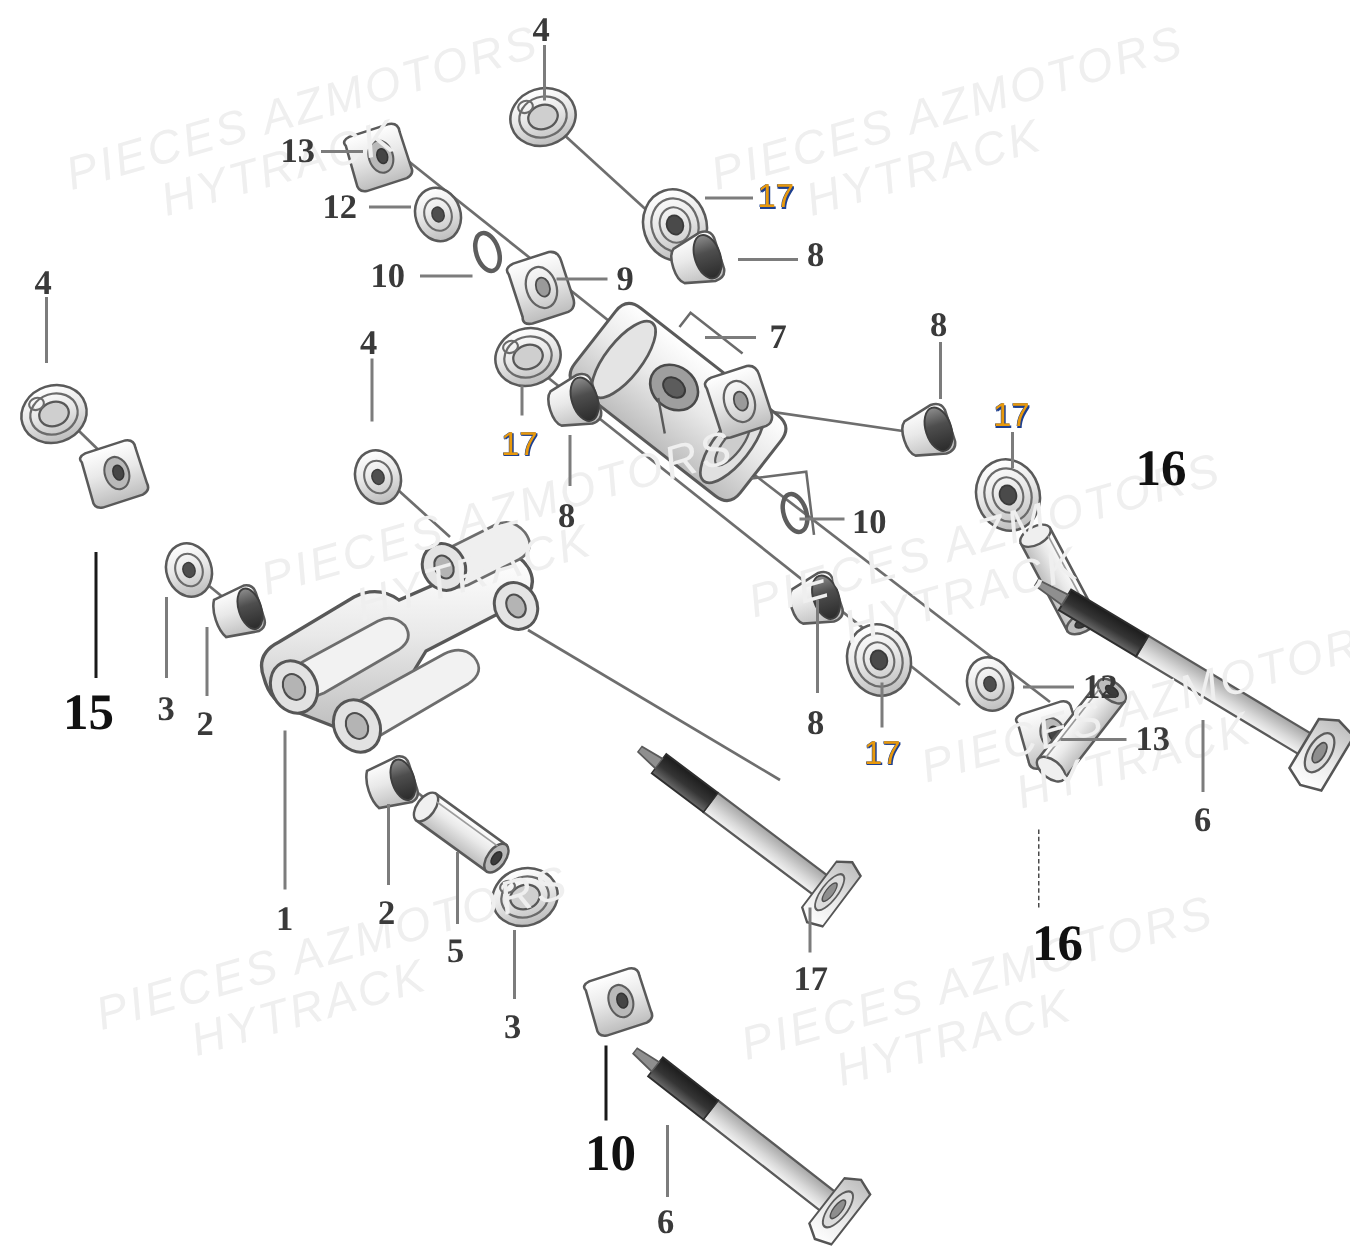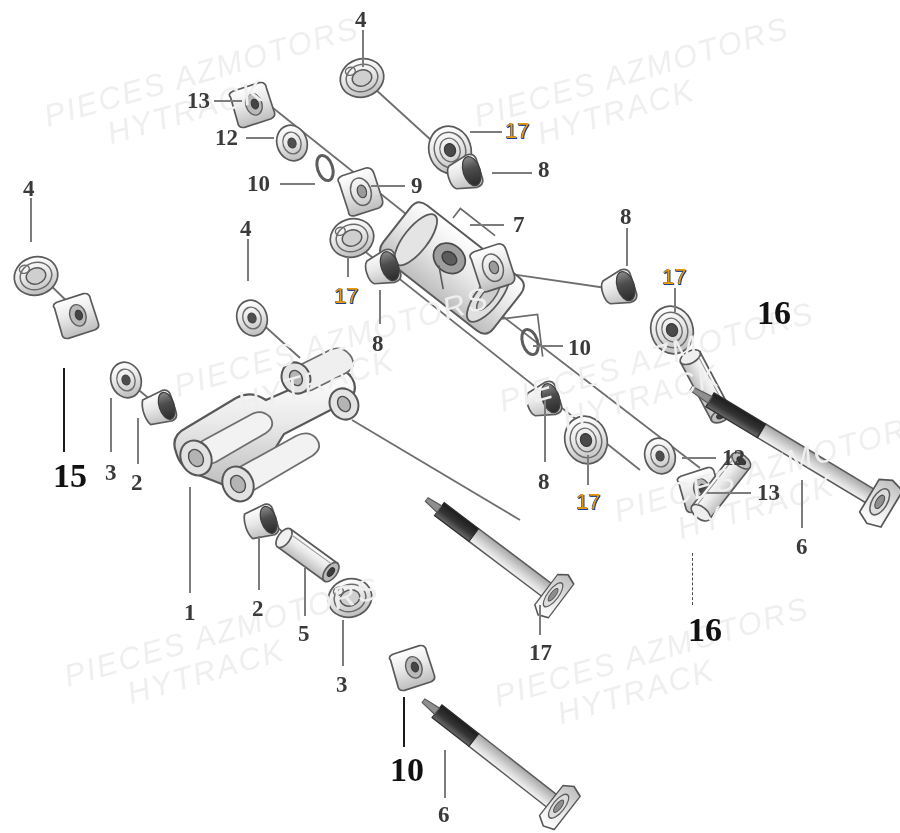--- a/index.html
+++ b/index.html
@@ -336,21 +336,21 @@
       <div class="num" style="left: 620px; top: 205px;">8</div>
       <div class="num" style="left: 23px; top: 177px;">4</div>
       <div class="num" style="left: 240px; top: 217px;">4</div>
       <div class="num hl" style="left: 334px; top: 285px;">17</div>
       <div class="num hl" style="left: 662px; top: 266px;">17</div>
       <div class="num dark" style="left: 757px; top: 296px;">16</div>
       <div class="num" style="left: 372px; top: 332px;">8</div>
       <div class="num" style="left: 568px; top: 336px;">10</div>
       <div class="num" style="left: 105px; top: 461px;">3</div>
       <div class="num" style="left: 131px; top: 471px;">2</div>
-      <div class="num dark" style="left: 53px; top: 459px;">15</div>
+      <div class="num dark" style="left: 42px; top: 459px;">15</div>
       <div class="num" style="left: 722px; top: 446px;">12</div>
       <div class="num" style="left: 538px; top: 470px;">8</div>
       <div class="num hl" style="left: 576px; top: 491px;">17</div>
       <div class="num" style="left: 757px; top: 481px;">13</div>
       <div class="num" style="left: 796px; top: 535px;">6</div>
       <div class="num dark" style="left: 688px; top: 613px;">16</div>
       <div class="num" style="left: 184px; top: 601px;">1</div>
       <div class="num" style="left: 252px; top: 597px;">2</div>
       <div class="num" style="left: 298px; top: 622px;">5</div>
       <div class="num" style="left: 529px; top: 641px;">17</div>

